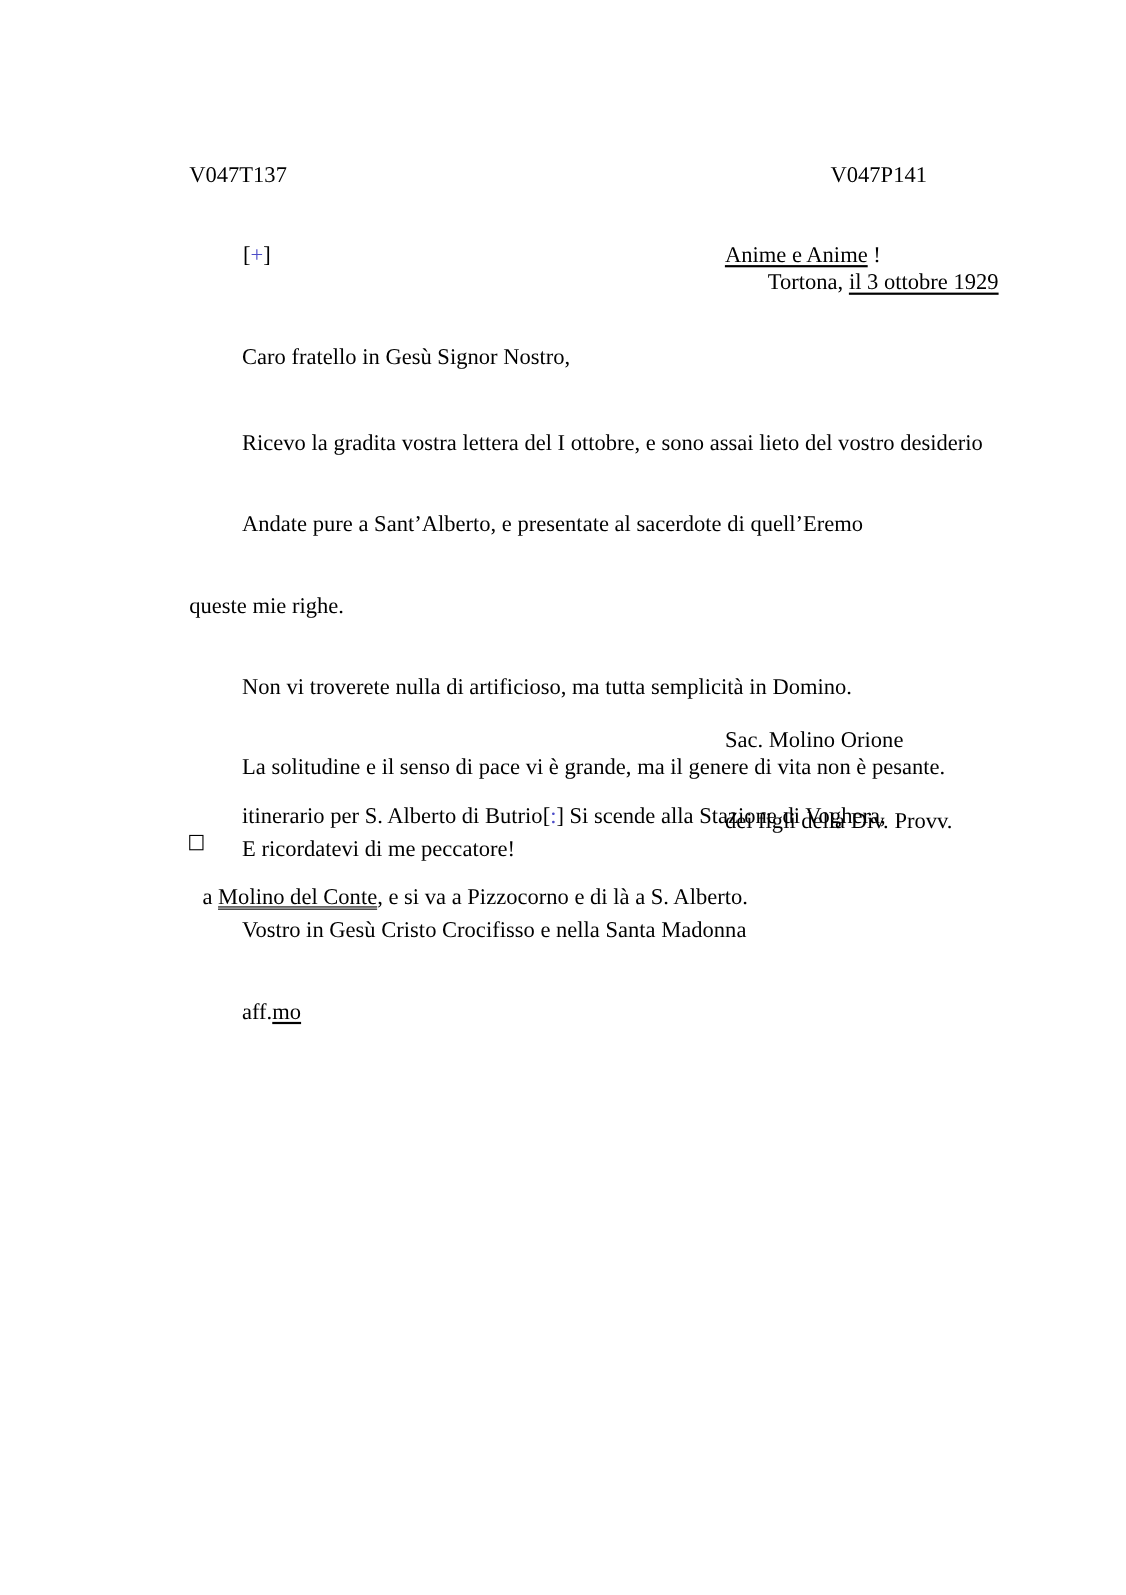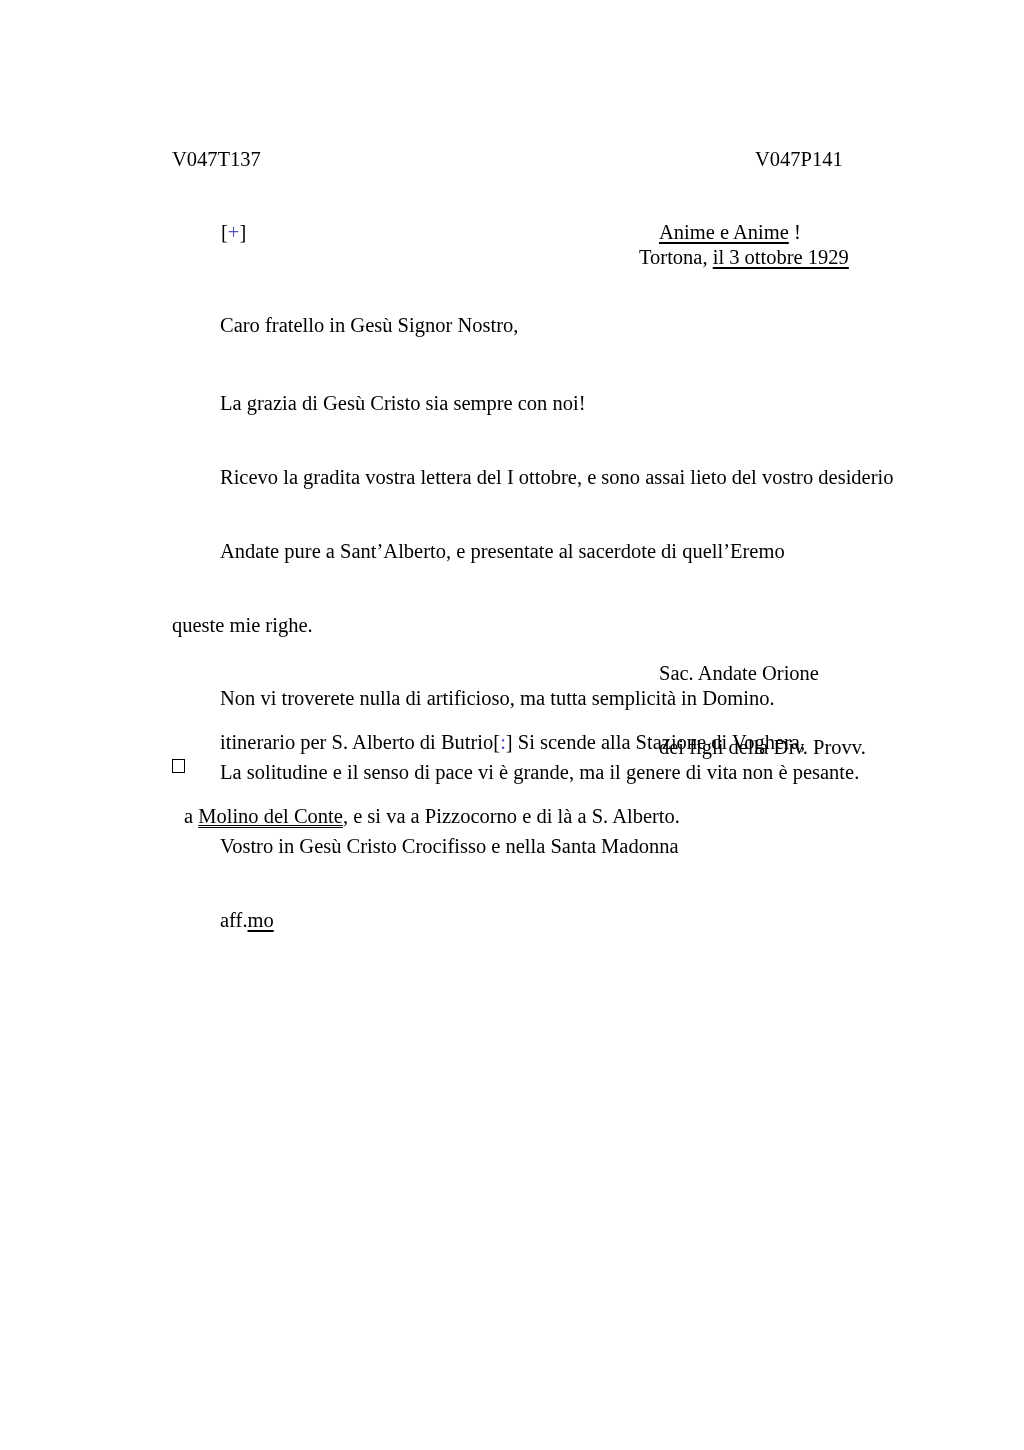--- a/index.html
+++ b/index.html
@@ -19,21 +19,21 @@
   }
   .abs { position: absolute; white-space: pre; }
 
   .header-left  { left: 172px; top: 147px; }
   .header-right { left: 755px; top: 147px; }
 
   .cross-marker { left: 221px; top: 220px; }
   .accent       { color: #4d4dc8; }
 
   .motto        { left: 659px; top: 220px; }
-  .dateline     { left: 639px; top: 245px; }
+  .dateline     { left: 698px; top: 245px; }
   .salutation   { left: 220px; top: 294px; margin-top: 19px; }
 
   .body-block   { left: 172px; top: 342px; }
   .body-block .line { height: 24.6px; white-space: pre; }
   .indent       { padding-left: 48px; }
 
   .signature-block { left: 659px; top: 612px; }
   .signature-block .line { height: 24.6px; white-space: pre; }
 
   .itinerary-block { left: 184px; top: 681px; }
@@ -69,32 +69,32 @@
 
   <div class="abs cross-marker"><span>[</span><span class="accent">+</span><span>]</span></div>
 
   <div class="abs motto"><span class="u">Anime e Anime</span><span> !</span></div>
 
   <div class="abs dateline"><span>Tortona, </span><span class="u">il 3 ottobre 1929</span></div>
 
   <div class="abs salutation">Caro fratello in Gesù Signor Nostro,</div>
 
   <div class="abs body-block">
-    <div class="line indent">La grazia di Gesù Cristo sia sempre con noi!</div>
     <div class="line indent">Ricevo la gradita vostra lettera del I ottobre, e sono assai lieto del vostro desiderio</div>
     <div class="line indent">Andate pure a Sant’Alberto, e presentate al sacerdote di quell’Eremo</div>
     <div class="line">queste mie righe.</div>
     <div class="line indent">Non vi troverete nulla di artificioso, ma tutta semplicità in Domino.</div>
     <div class="line indent">La solitudine e il senso di pace vi è grande, ma il genere di vita non è pesante.</div>
+    <div class="line indent">E ricordatevi di me peccatore!</div>
     <div class="line indent">Vostro in Gesù Cristo Crocifisso e nella Santa Madonna</div>
     <div class="line indent"><span>aff.</span><span class="u">mo</span></div>
   </div>
 
   <div class="abs signature-block">
-    <div class="line">Sac. Andate Orione</div>
+    <div class="line">Sac. Molino Orione</div>
     <div class="line">dei figli della Div. Provv.</div>
   </div>
 
   <div class="abs itinerary-block">
     <div class="line indent-sm"><span>itinerario per S. Alberto di Butrio</span><span>[</span><span class="accent">:</span><span>]</span><span> Si scende alla Stazione di Voghera,</span></div>
     <div class="line"><span>a </span><span class="uu">Molino del Conte</span><span>, e si va a Pizzocorno e di là a S. Alberto.</span></div>
   </div>
 
   <div class="abs end-box"></div>
 

